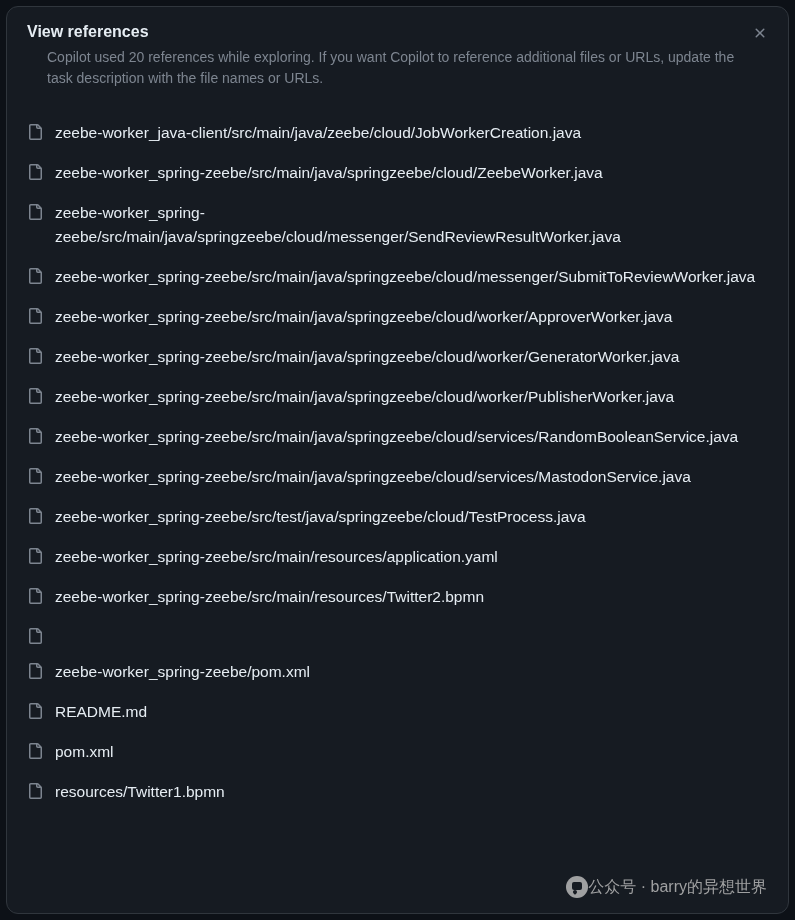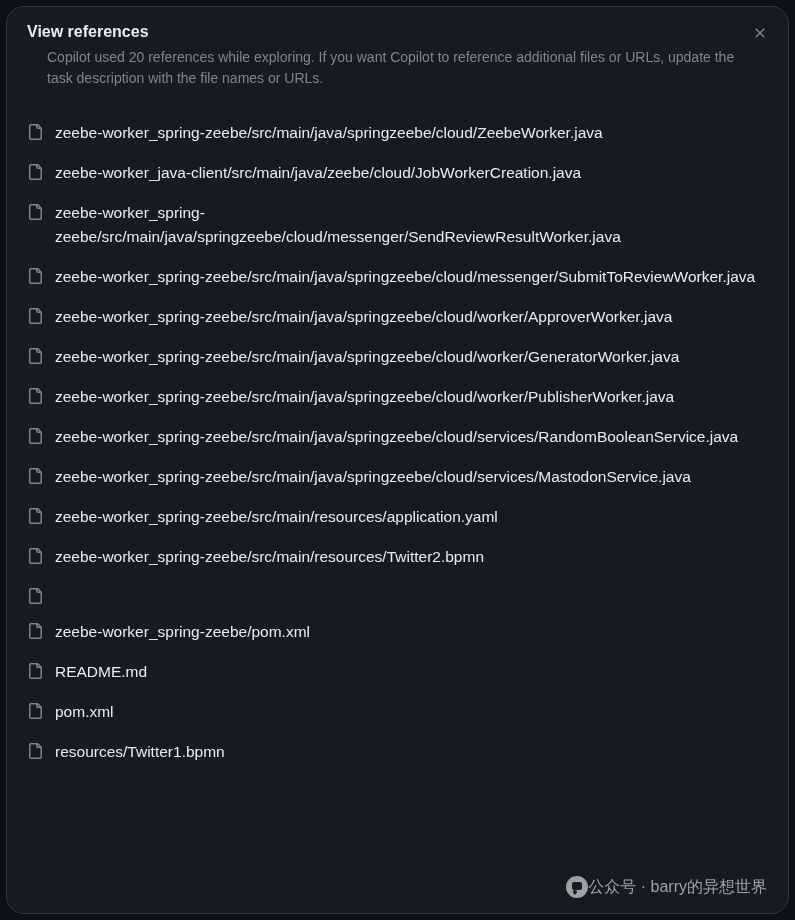--- a/index.html
+++ b/index.html
@@ -12,21 +12,21 @@
       background: #0d1117;
       color: #c9d1d9;
       width: 795px;
       height: 920px;
       overflow: hidden;
       position: relative;
     }
     .dialog {
       background: #161b22;
       border: 1px solid #30363d;
-      border-radius: 18px;
+      border-radius: 12px;
       margin: 6px;
       width: calc(100% - 12px);
       height: calc(100% - 12px);
       display: flex;
       flex-direction: column;
       overflow: hidden;
     }
     .dialog-header {
       padding: 16px 20px 12px 20px;
       position: relative;
@@ -149,36 +149,36 @@
       </span>
     </div>
   </div>
   <div class="file-list" id="file-list">
       <div class="file-item">
         <span class="file-icon">
           <svg viewBox="0 0 16 16" fill="currentColor">
             <path d="M2 1.75C2 .784 2.784 0 3.75 0h6.586c.464 0 .909.184 1.237.513l2.914 2.914c.329.328.513.773.513 1.237v9.586A1.75 1.75 0 0113.25 16h-9.5A1.75 1.75 0 012 14.25V1.75zm1.75-.25a.25.25 0 00-.25.25v12.5c0 .138.112.25.25.25h9.5a.25.25 0 00.25-.25V5h-2.75A1.75 1.75 0 019 3.25V1.5H3.75zm6.75.062V3.25c0 .138.112.25.25.25h1.688L10.5 1.562z"></path>
           </svg>
         </span>
+        <span class="file-path">zeebe-worker_java-client/src/main/java/zeebe/cloud/JobWorkerCreation.java</span>
+      </div>
+      <div class="file-item">
+        <span class="file-icon">
+          <svg viewBox="0 0 16 16" fill="currentColor">
+            <path d="M2 1.75C2 .784 2.784 0 3.75 0h6.586c.464 0 .909.184 1.237.513l2.914 2.914c.329.328.513.773.513 1.237v9.586A1.75 1.75 0 0113.25 16h-9.5A1.75 1.75 0 012 14.25V1.75zm1.75-.25a.25.25 0 00-.25.25v12.5c0 .138.112.25.25.25h9.5a.25.25 0 00.25-.25V5h-2.75A1.75 1.75 0 019 3.25V1.5H3.75zm6.75.062V3.25c0 .138.112.25.25.25h1.688L10.5 1.562z"></path>
+          </svg>
+        </span>
         <span class="file-path">zeebe-worker_spring-zeebe/src/main/java/springzeebe/cloud/ZeebeWorker.java</span>
       </div>
       <div class="file-item">
         <span class="file-icon">
           <svg viewBox="0 0 16 16" fill="currentColor">
             <path d="M2 1.75C2 .784 2.784 0 3.75 0h6.586c.464 0 .909.184 1.237.513l2.914 2.914c.329.328.513.773.513 1.237v9.586A1.75 1.75 0 0113.25 16h-9.5A1.75 1.75 0 012 14.25V1.75zm1.75-.25a.25.25 0 00-.25.25v12.5c0 .138.112.25.25.25h9.5a.25.25 0 00.25-.25V5h-2.75A1.75 1.75 0 019 3.25V1.5H3.75zm6.75.062V3.25c0 .138.112.25.25.25h1.688L10.5 1.562z"></path>
           </svg>
         </span>
-        <span class="file-path">zeebe-worker_java-client/src/main/java/zeebe/cloud/JobWorkerCreation.java</span>
-      </div>
-      <div class="file-item">
-        <span class="file-icon">
-          <svg viewBox="0 0 16 16" fill="currentColor">
-            <path d="M2 1.75C2 .784 2.784 0 3.75 0h6.586c.464 0 .909.184 1.237.513l2.914 2.914c.329.328.513.773.513 1.237v9.586A1.75 1.75 0 0113.25 16h-9.5A1.75 1.75 0 012 14.25V1.75zm1.75-.25a.25.25 0 00-.25.25v12.5c0 .138.112.25.25.25h9.5a.25.25 0 00.25-.25V5h-2.75A1.75 1.75 0 019 3.25V1.5H3.75zm6.75.062V3.25c0 .138.112.25.25.25h1.688L10.5 1.562z"></path>
-          </svg>
-        </span>
         <span class="file-path">zeebe-worker_spring-zeebe/src/main/java/springzeebe/cloud/messenger/SendReviewResultWorker.java</span>
       </div>
       <div class="file-item">
         <span class="file-icon">
           <svg viewBox="0 0 16 16" fill="currentColor">
             <path d="M2 1.75C2 .784 2.784 0 3.75 0h6.586c.464 0 .909.184 1.237.513l2.914 2.914c.329.328.513.773.513 1.237v9.586A1.75 1.75 0 0113.25 16h-9.5A1.75 1.75 0 012 14.25V1.75zm1.75-.25a.25.25 0 00-.25.25v12.5c0 .138.112.25.25.25h9.5a.25.25 0 00.25-.25V5h-2.75A1.75 1.75 0 019 3.25V1.5H3.75zm6.75.062V3.25c0 .138.112.25.25.25h1.688L10.5 1.562z"></path>
           </svg>
         </span>
         <span class="file-path">zeebe-worker_spring-zeebe/src/main/java/springzeebe/cloud/messenger/SubmitToReviewWorker.java</span>
       </div>
@@ -214,20 +214,28 @@
         </span>
         <span class="file-path">zeebe-worker_spring-zeebe/src/main/java/springzeebe/cloud/services/RandomBooleanService.java</span>
       </div>
       <div class="file-item">
         <span class="file-icon">
           <svg viewBox="0 0 16 16" fill="currentColor">
             <path d="M2 1.75C2 .784 2.784 0 3.75 0h6.586c.464 0 .909.184 1.237.513l2.914 2.914c.329.328.513.773.513 1.237v9.586A1.75 1.75 0 0113.25 16h-9.5A1.75 1.75 0 012 14.25V1.75zm1.75-.25a.25.25 0 00-.25.25v12.5c0 .138.112.25.25.25h9.5a.25.25 0 00.25-.25V5h-2.75A1.75 1.75 0 019 3.25V1.5H3.75zm6.75.062V3.25c0 .138.112.25.25.25h1.688L10.5 1.562z"></path>
           </svg>
         </span>
         <span class="file-path">zeebe-worker_spring-zeebe/src/main/java/springzeebe/cloud/services/MastodonService.java</span>
+      </div>
+      <div class="file-item">
+        <span class="file-icon">
+          <svg viewBox="0 0 16 16" fill="currentColor">
+            <path d="M2 1.75C2 .784 2.784 0 3.75 0h6.586c.464 0 .909.184 1.237.513l2.914 2.914c.329.328.513.773.513 1.237v9.586A1.75 1.75 0 0113.25 16h-9.5A1.75 1.75 0 012 14.25V1.75zm1.75-.25a.25.25 0 00-.25.25v12.5c0 .138.112.25.25.25h9.5a.25.25 0 00.25-.25V5h-2.75A1.75 1.75 0 019 3.25V1.5H3.75zm6.75.062V3.25c0 .138.112.25.25.25h1.688L10.5 1.562z"></path>
+          </svg>
+        </span>
+        <span class="file-path">zeebe-worker_spring-zeebe/src/test/java/springzeebe/cloud/TestProcess.java</span>
       </div>
       <div class="file-item">
         <span class="file-icon">
           <svg viewBox="0 0 16 16" fill="currentColor">
             <path d="M2 1.75C2 .784 2.784 0 3.75 0h6.586c.464 0 .909.184 1.237.513l2.914 2.914c.329.328.513.773.513 1.237v9.586A1.75 1.75 0 0113.25 16h-9.5A1.75 1.75 0 012 14.25V1.75zm1.75-.25a.25.25 0 00-.25.25v12.5c0 .138.112.25.25.25h9.5a.25.25 0 00.25-.25V5h-2.75A1.75 1.75 0 019 3.25V1.5H3.75zm6.75.062V3.25c0 .138.112.25.25.25h1.688L10.5 1.562z"></path>
           </svg>
         </span>
         <span class="file-path">zeebe-worker_spring-zeebe/src/main/resources/application.yaml</span>
       </div>
       <div class="file-item">

